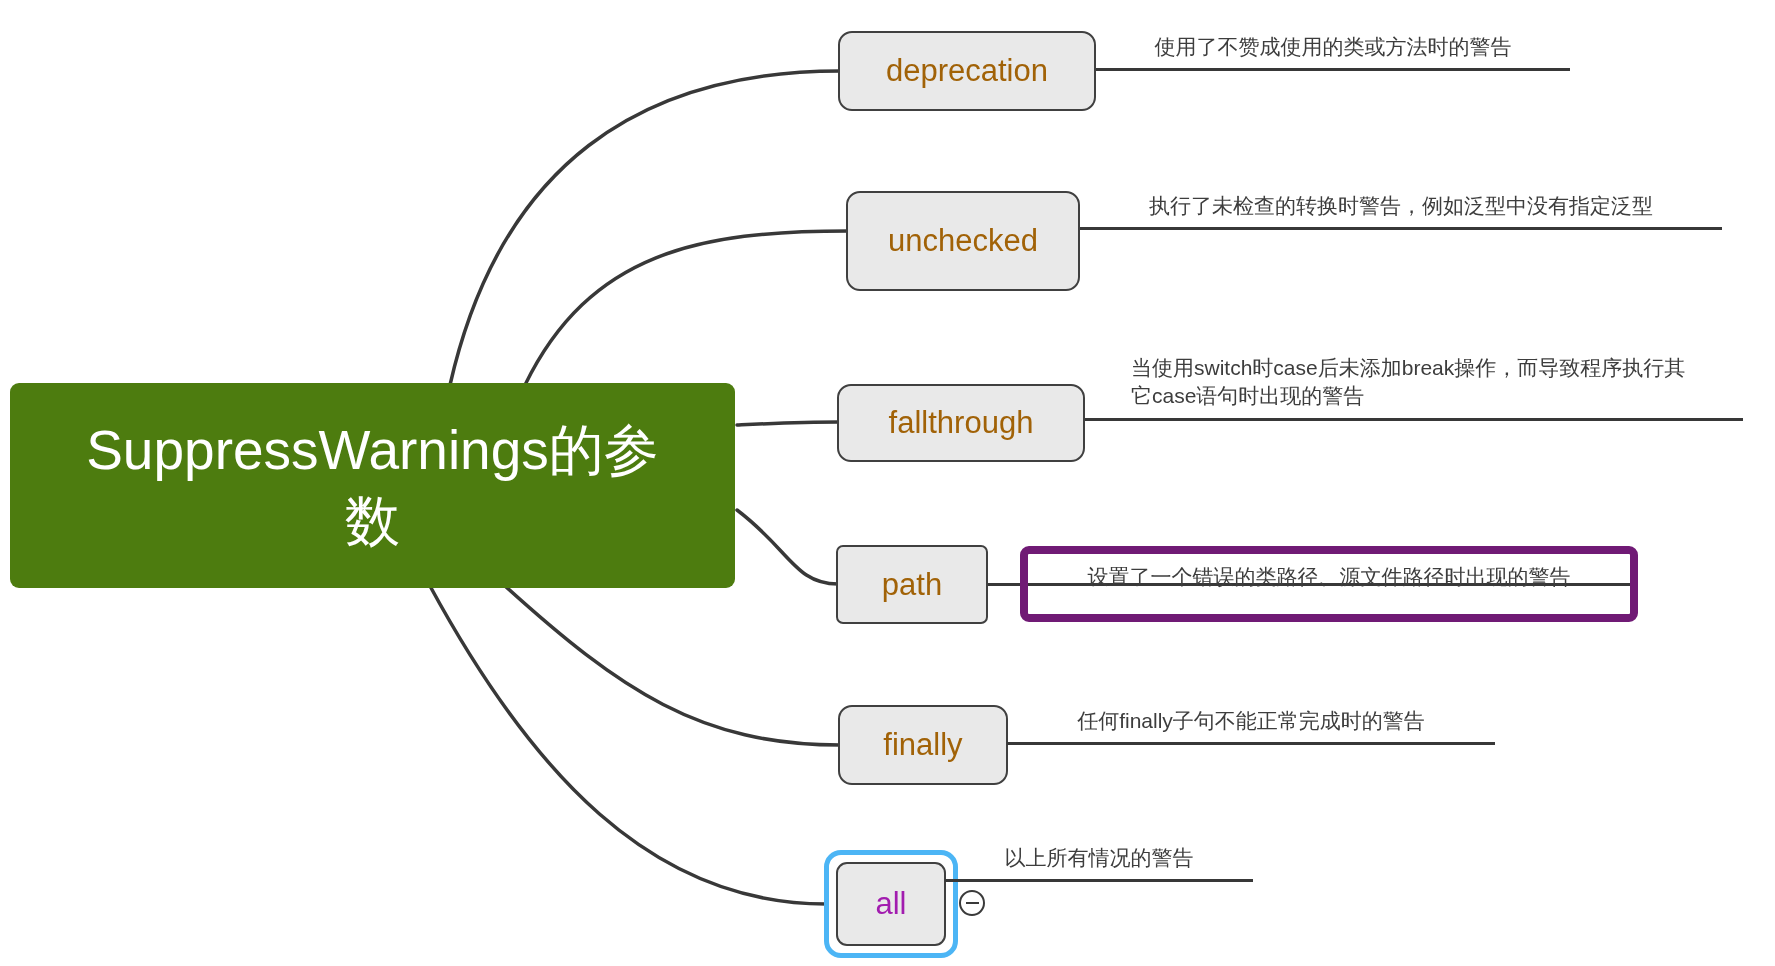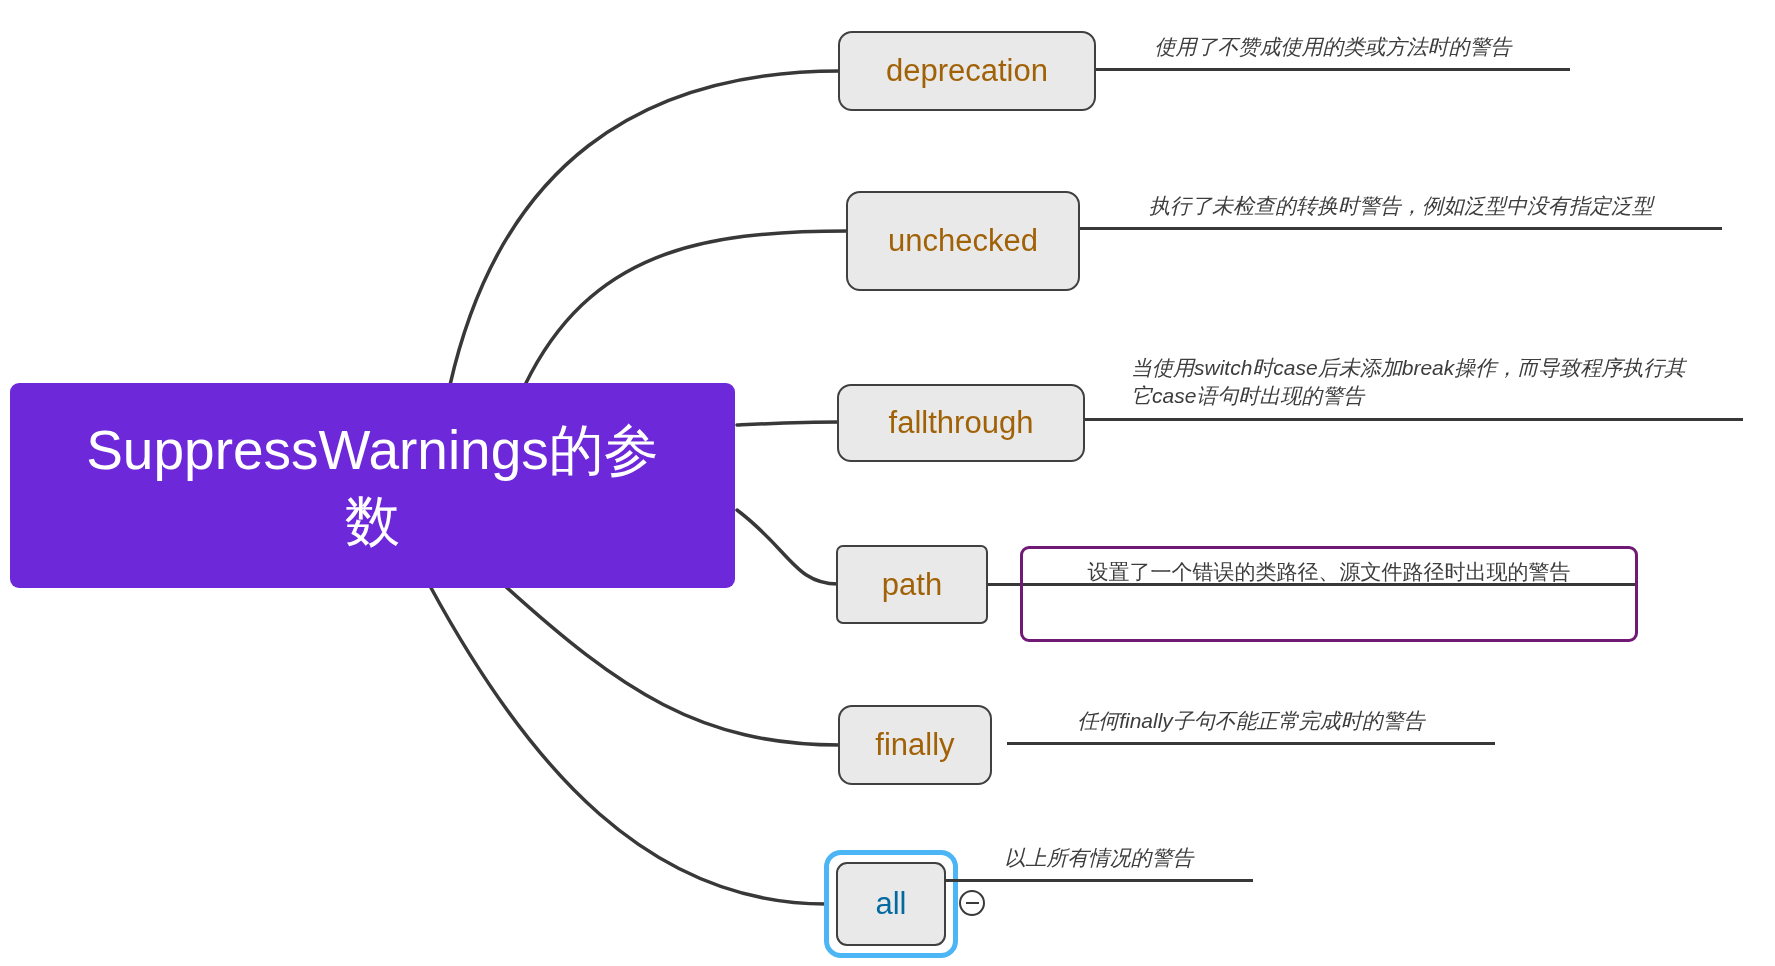--- a/index.html
+++ b/index.html
@@ -7,72 +7,72 @@
     width:1775px;height:966px;position:relative;overflow:hidden;
     background:#ffffff;
     font-family:"Liberation Sans", sans-serif;
   }
   svg.connectors{position:absolute;left:0;top:0;width:1775px;height:966px;}
   svg.connectors path{fill:none;stroke:#383838;stroke-width:3.5;stroke-linecap:round;}
 
   
   .root-node{
     position:absolute;left:10px;top:383px;width:725px;height:205px;
-    background:#6d28d9;border-radius:9px;
+    background:#4d7c0f;border-radius:9px;
     display:flex;align-items:center;justify-content:center;
     color:#ffffff;
   }
   .root-node .root-label{
     display:inline-block;max-width:600px;text-align:center;
     font-size:55px;line-height:1.28;
   }
 
   
   .child{
     position:absolute;background:#E9E9E9;border:2px solid #404040;border-radius:14px;
     display:flex;align-items:center;justify-content:center;
     font-size:31px;color:#a16207;box-sizing:border-box;
   }
   .b0{left:838px;top:31px;width:258px;height:80px;}
   .b1{left:846px;top:191px;width:234px;height:100px;}
   .b2{left:837px;top:384px;width:248px;height:78px;}
   .b3{left:836px;top:545px;width:152px;height:79px;border-radius:7px;}
-  .b4{left:838px;top:705px;width:154px;height:80px;}
+  .b4{left:838px;top:705px;width:170px;height:80px;}
 
   
   .sel-frame{
     position:absolute;left:824px;top:850px;width:134px;height:108px;
     border:5px solid #4CB5F5;border-radius:17px;box-sizing:border-box;
     display:flex;align-items:center;justify-content:center;
   }
   .sel-frame .child-inner{
     width:110px;height:84px;background:#E9E9E9;border:2px solid #404040;border-radius:11px;
     display:flex;align-items:center;justify-content:center;
-    font-size:31px;color:#0369a1;box-sizing:border-box;
+    font-size:31px;color:#a21caf;box-sizing:border-box;
   }
 
   
-  .leaf{position:absolute;display:flex;flex-direction:column;justify-content:flex-end;font-style:italic;}
+  .leaf{position:absolute;display:flex;flex-direction:column;justify-content:flex-end;}
   .leaf .txt{
     font-size:21px;line-height:1.35;color:#3d3d3d;text-align:center;
     padding:0 10px 7px 10px;
   }
   .leaf .rule{border-top:3px solid #383838;height:0;}
   .l0{left:1096px;top:33px;width:474px;}
   .l1{left:1080px;top:192px;width:642px;}
   .l2{left:1085px;top:354px;width:658px;}
   .l2 .txt{text-align:left;padding-left:46px;max-width:555px;}
   .l4{left:1007px;top:707px;width:488px;}
   .l5{left:945px;top:844px;width:308px;}
 
   
   .l3-rule{position:absolute;left:988px;top:583px;width:648px;border-top:3px solid #383838;height:0;}
   .l3-frame{
-    position:absolute;left:1020px;top:546px;width:618px;height:96px;
-    border:3px solid #701a75;border-radius:9px;box-sizing:border-box;
+    position:absolute;left:1020px;top:546px;width:618px;height:76px;
+    border:8px solid #701a75;border-radius:9px;box-sizing:border-box;
     display:flex;align-items:flex-start;justify-content:center;
   }
   .l3-frame .txt{font-size:21px;color:#3d3d3d;padding-top:9px;}
 
   
   .toggle{
     position:absolute;left:959px;top:890px;width:26px;height:26px;
     background:#ffffff;border:2.5px solid #3a3a3a;border-radius:50%;
     box-sizing:border-box;display:flex;align-items:center;justify-content:center;
   }

